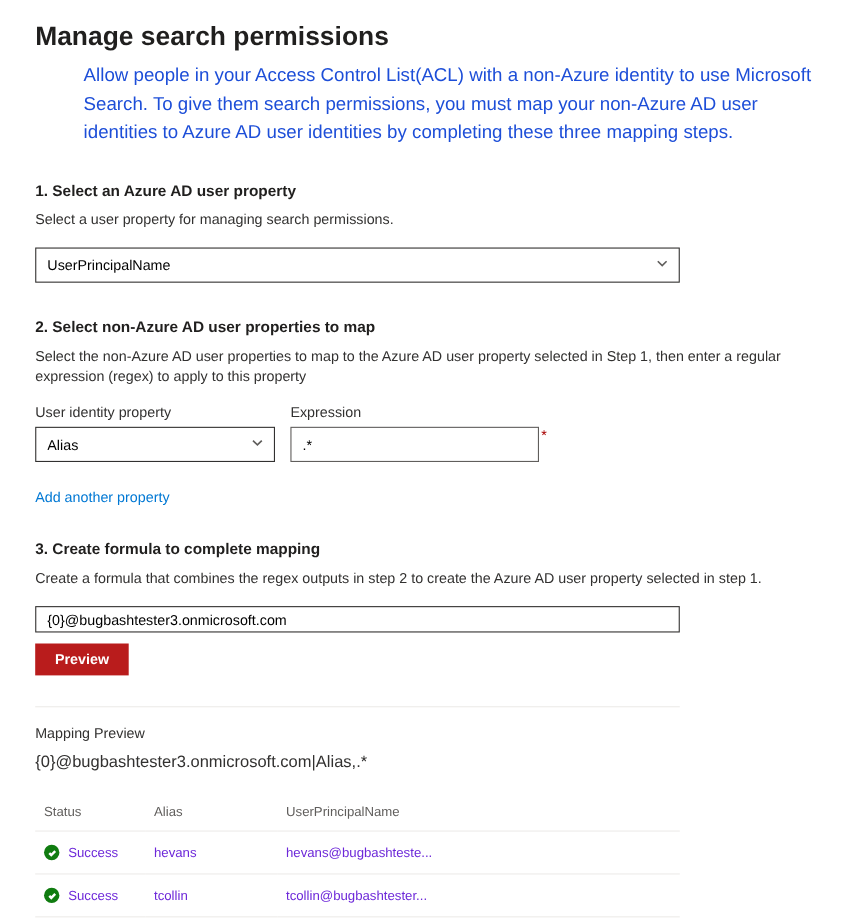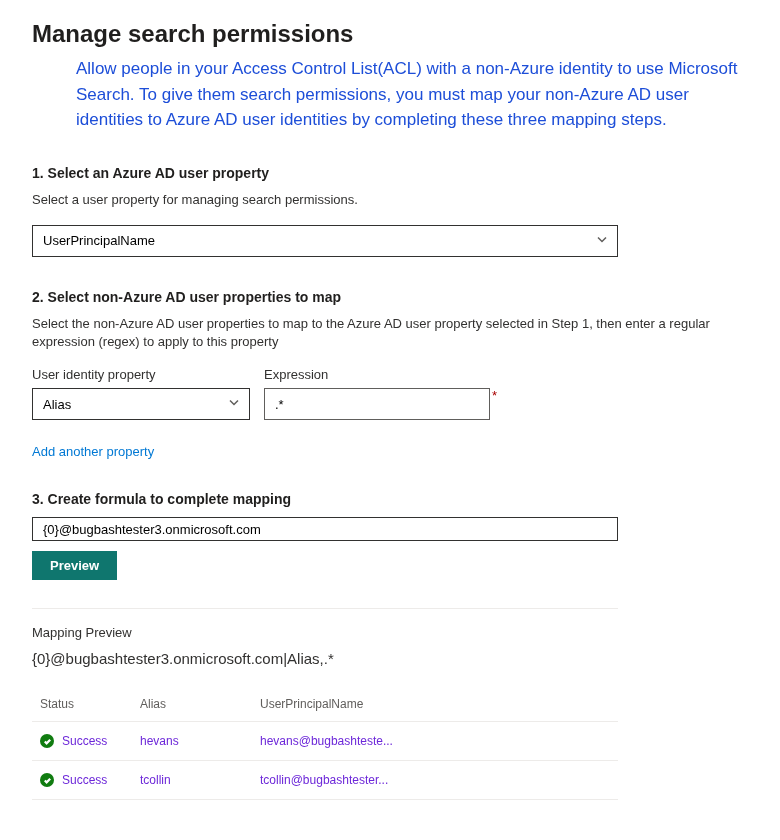--- a/index.html
+++ b/index.html
@@ -114,21 +114,21 @@
     }
     .formula-input {
       width: 586px;
       height: 24px;
       border: 1px solid #323130;
       padding: 0 10px;
       font-size: 13px;
       display: block;
     }
     .btn-primary {
-      background: #0f766e;
+      background: #b91c1c;
       color: #ffffff;
       border: none;
       padding: 7px 18px;
       font-size: 13px;
       font-weight: 600;
       cursor: pointer;
       margin-top: 10px;
       text-align: center;
     }
     hr.sep {
@@ -229,20 +229,21 @@
       <span>
         <input class="text-input" type="text" value=".*" style=""><span class="asterisk">*</span>
       </span>
     </div>
   </div>
   <span class="link">Add another property</span>
 </div>
 
 <div class="section-block" style="margin-bottom:0;">
   <div class="section-title">3. Create formula to complete mapping</div>
+  <div class="section-desc">Create a formula that combines the regex outputs in step 2 to create the Azure AD user property selected in step 1.</div>
   <input class="formula-input" type="text" value="{0}@bugbashtester3.onmicrosoft.com" style="">
   <button class="btn-primary">Preview</button>
 </div>
 
 <hr class="sep">
 
 <div>
   <div class="preview-title">Mapping Preview</div>
   <div class="preview-formula">{0}@bugbashtester3.onmicrosoft.com|Alias,.*</div>
   <table class="preview-table">

